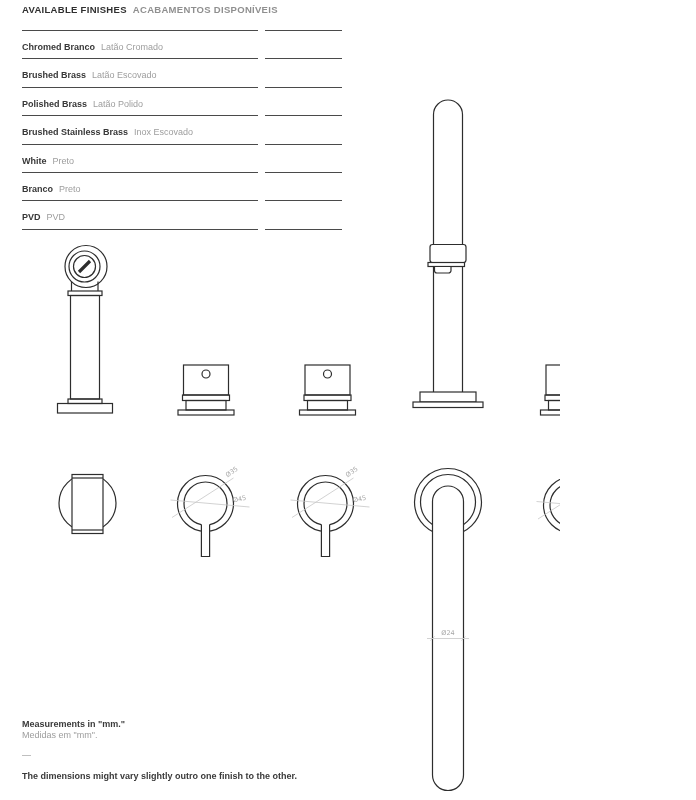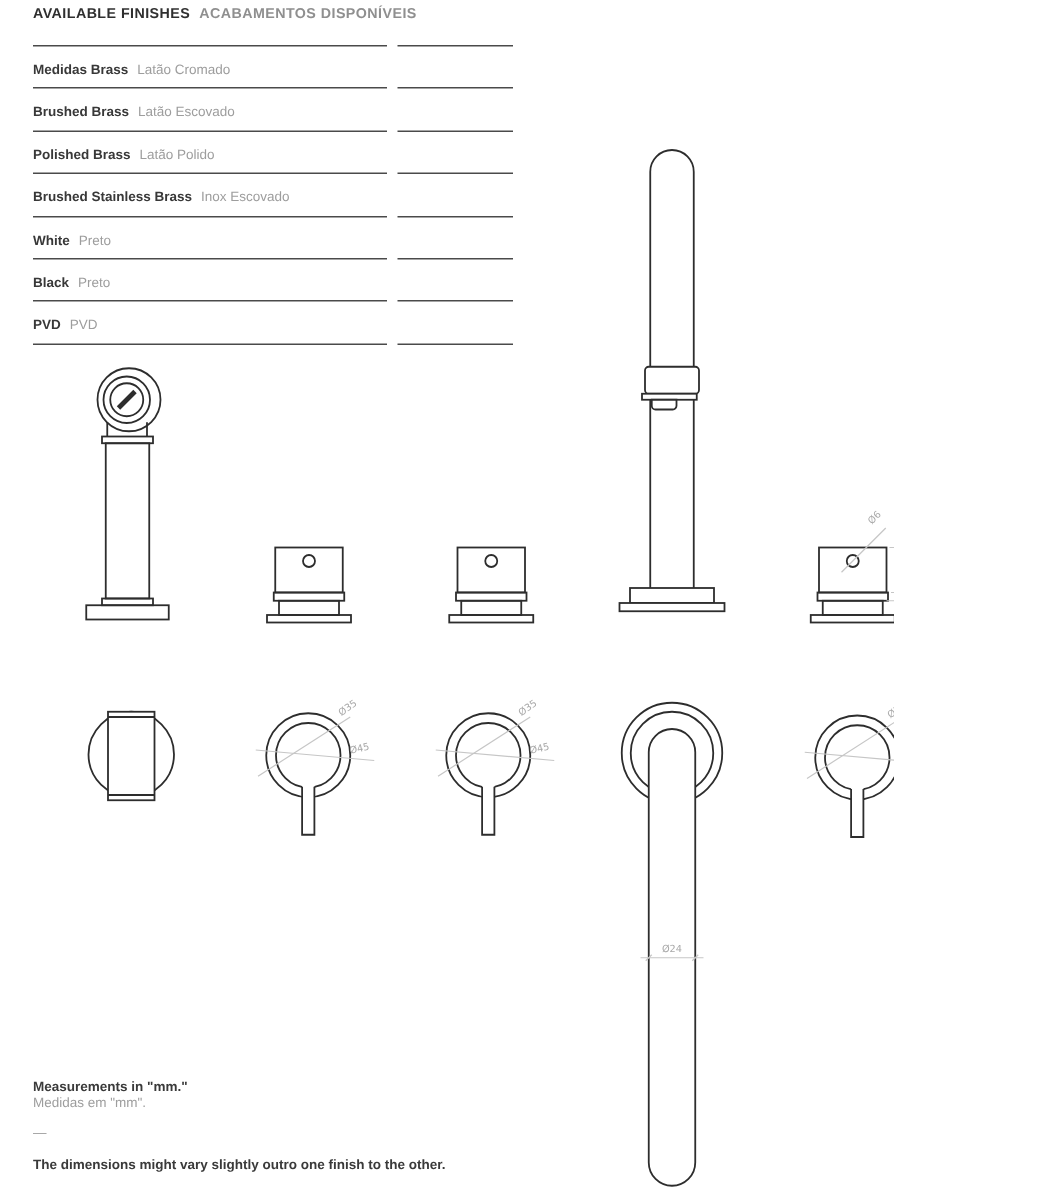--- a/index.html
+++ b/index.html
@@ -1,17 +1,17 @@
 <!DOCTYPE html>
 <html><head>
 <meta charset="utf-8">
 <style>
   html,body{margin:0;padding:0;background:#fff;}
   .page{position:relative;width:560px;height:800px;background:#ffffff;overflow:hidden;
-        font-family:"Liberation Sans",sans-serif;padding-left:36px;}
+        font-family:"Liberation Sans",sans-serif;}
 
   
   .hdr{position:absolute;left:22px;top:4px;font-size:9.5px;font-weight:bold;
        letter-spacing:.3px;color:#2f2f2f;white-space:nowrap;}
   .hdr .pt{color:#8f8f8f;margin-left:6px;}
 
   
   .finishes{position:absolute;left:22px;top:30px;width:320px;}
   .rule{display:flex;gap:7px;height:1px;}
   .rule span{display:block;height:1px;background:#4a4a4a;}
@@ -42,21 +42,21 @@
   </div>
 
   <div class="finishes">
 
       <div class="finish-row">
         <div class="rule">
           <span class="seg-a"></span>
           <span class="seg-b"></span>
         </div>
         <div class="finish-labels">
-          <span class="en">Medidas Brass</span><span class="pt">Latão Cromado</span>
+          <span class="en">Chromed Branco</span><span class="pt">Latão Cromado</span>
         </div>
       </div>
 
       <div class="finish-row">
         <div class="rule">
           <span class="seg-a"></span>
           <span class="seg-b"></span>
         </div>
         <div class="finish-labels">
           <span class="en">Brushed Brass</span><span class="pt">Latão Escovado</span>
@@ -92,21 +92,21 @@
           <span class="en">White</span><span class="pt">Preto</span>
         </div>
       </div>
 
       <div class="finish-row">
         <div class="rule">
           <span class="seg-a"></span>
           <span class="seg-b"></span>
         </div>
         <div class="finish-labels">
-          <span class="en">Black</span><span class="pt">Preto</span>
+          <span class="en">Branco</span><span class="pt">Preto</span>
         </div>
       </div>
 
       <div class="finish-row">
         <div class="rule">
           <span class="seg-a"></span>
           <span class="seg-b"></span>
         </div>
         <div class="finish-labels">
           <span class="en">PVD</span><span class="pt">PVD</span>

